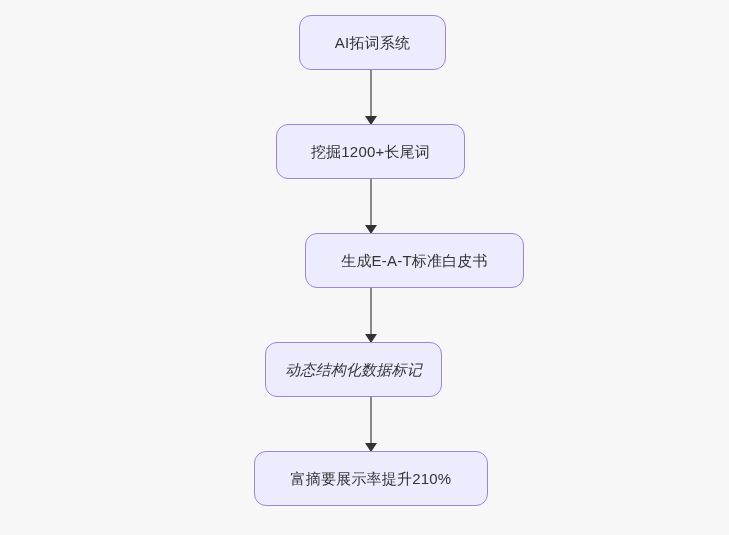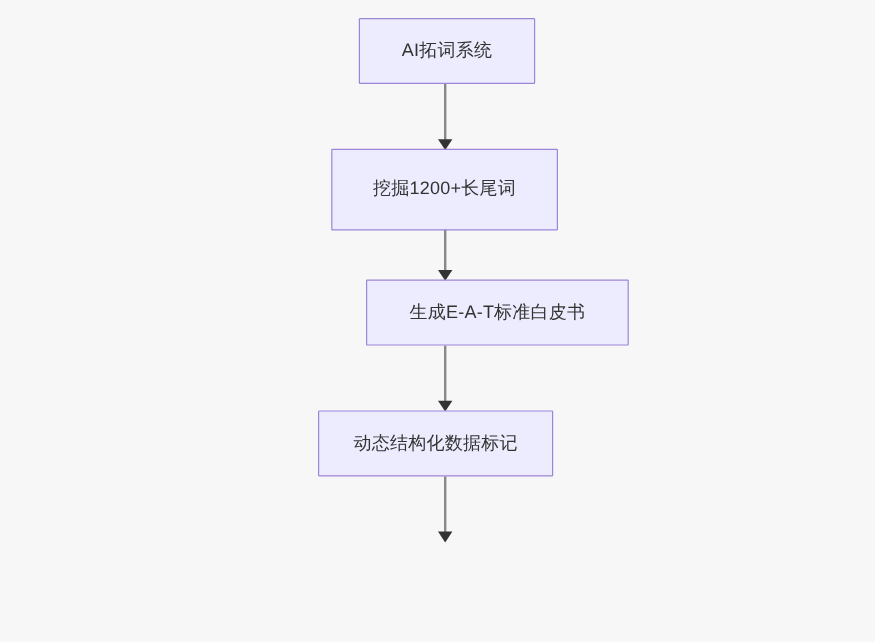--- a/index.html
+++ b/index.html
@@ -28,21 +28,21 @@
     pointer-events: none;
   }
   .node {
     position: absolute;
     box-sizing: border-box;
     display: flex;
     align-items: center;
     justify-content: center;
     background: #ececfe;
     border: 1.6px solid #9d85d8;
-    border-radius: 1px;
+    border-radius: 12px;
     z-index: 2;
   }
   .node-label {
     color: #333333;
     font-size: 15px;
     line-height: 1.2;
     letter-spacing: 0.2px;
     white-space: nowrap;
     text-align: center;
   }
@@ -68,26 +68,29 @@
     <g>
       <line x1="371" y1="397" x2="371" y2="444" stroke="#888888" stroke-width="2"></line>
       <polygon points="365,443 377,443 371,452" fill="#333333"></polygon>
     </g>
   </svg>
 
   <div class="node" style="left:299px; top:15px; width:147px; height:55px;">
     <span class="node-label">AI拓词系统</span>
   </div>
 
-  <div class="node" style="left:276px; top:124px; width:189px; height:68px;">
+  <div class="node" style="left:276px; top:124px; width:189px; height:55px;">
     <span class="node-label">挖掘1200+长尾词</span>
   </div>
 
   <div class="node" style="left:261px; top:233px; width:219px; height:55px;margin-left:44px;">
     <span class="node-label">生成E-A-T标准白皮书</span>
   </div>
 
-  <div class="node" style="left:265px; top:342px; width:196px; height:55px;">
+  <div class="node" style="left:265px; top:342px; width:177px; height:55px;font-style:italic;">
     <span class="node-label">动态结构化数据标记</span>
   </div>
 
+  <div class="node" style="left:254px; top:451px; width:234px; height:55px;">
+    <span class="node-label">富摘要展示率提升210%</span>
+  </div>
 
 </div>
 
 </body></html>

